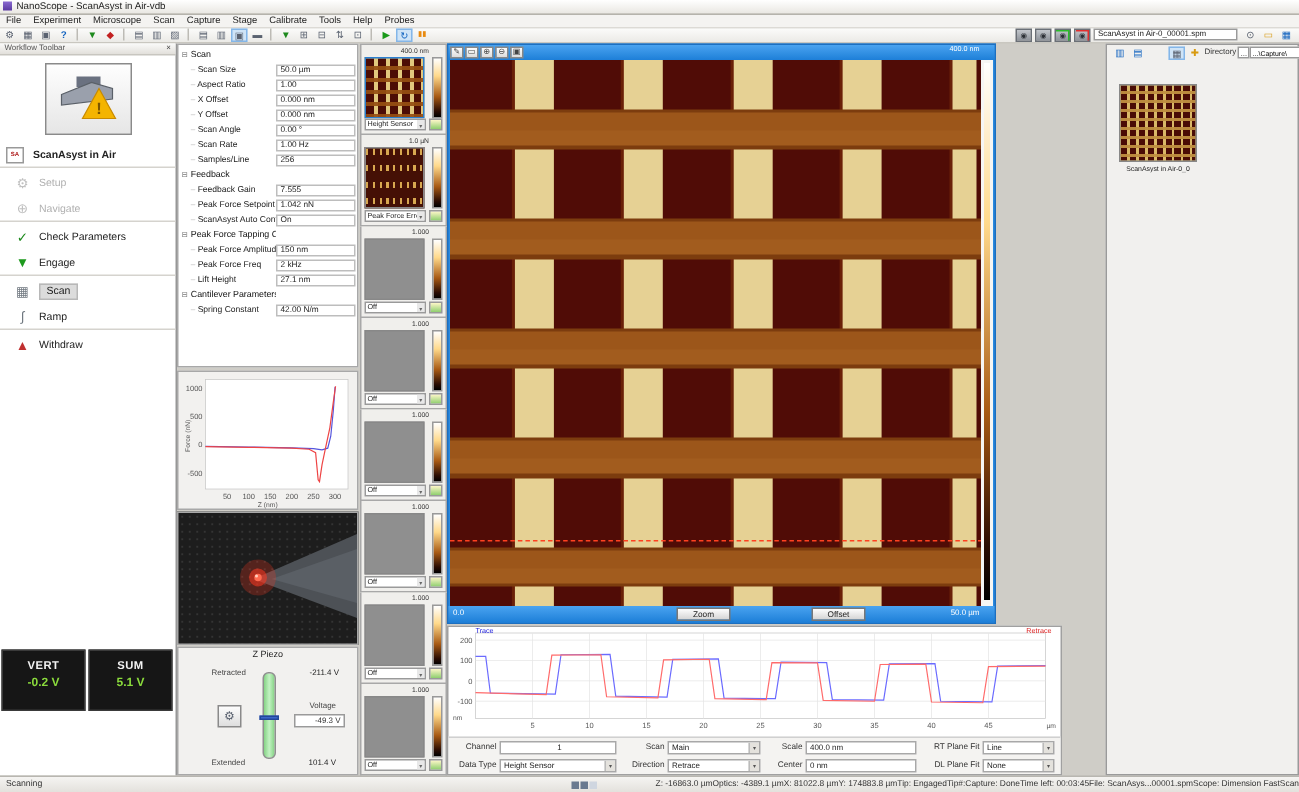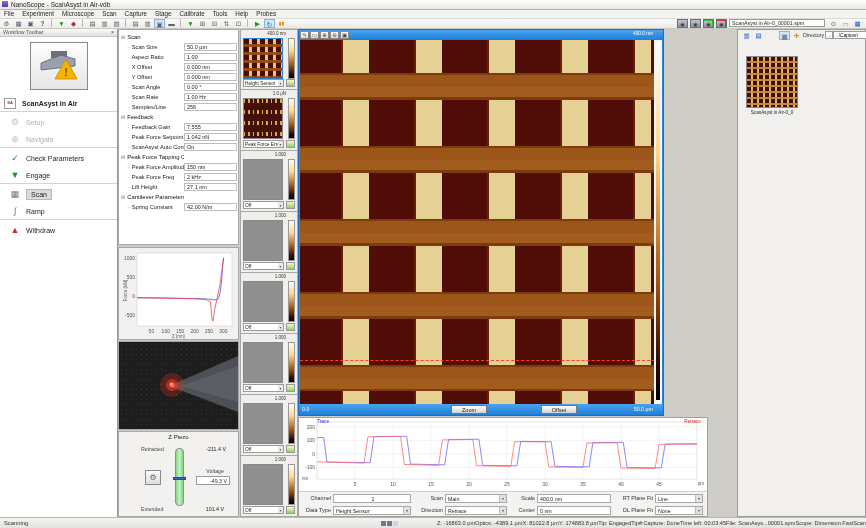--- a/index.html
+++ b/index.html
@@ -223,23 +223,31 @@
       <span class="lbl">Ramp</span>
     </div>
 
     <div class="wf-item">
       <span class="ic ic-red">▲</span>
       <span class="lbl">Withdraw</span>
     </div>
 
   <div id="meters">
 
-
-
-
+      <div class="meter">
+        <span class="mlabel">VERT</span>
+        <span class="mvalue">-0.2 V</span>
+      </div>
+
+
+
+      <div class="meter">
+        <span class="mlabel">SUM</span>
+        <span class="mvalue">5.1 V</span>
+      </div>
 
   </div>
 </div>
 
 <div id="params">
 
     <div class="prow pg">
       <span class="plabel">Scan</span>
       <span class="pval"></span>
     </div>

